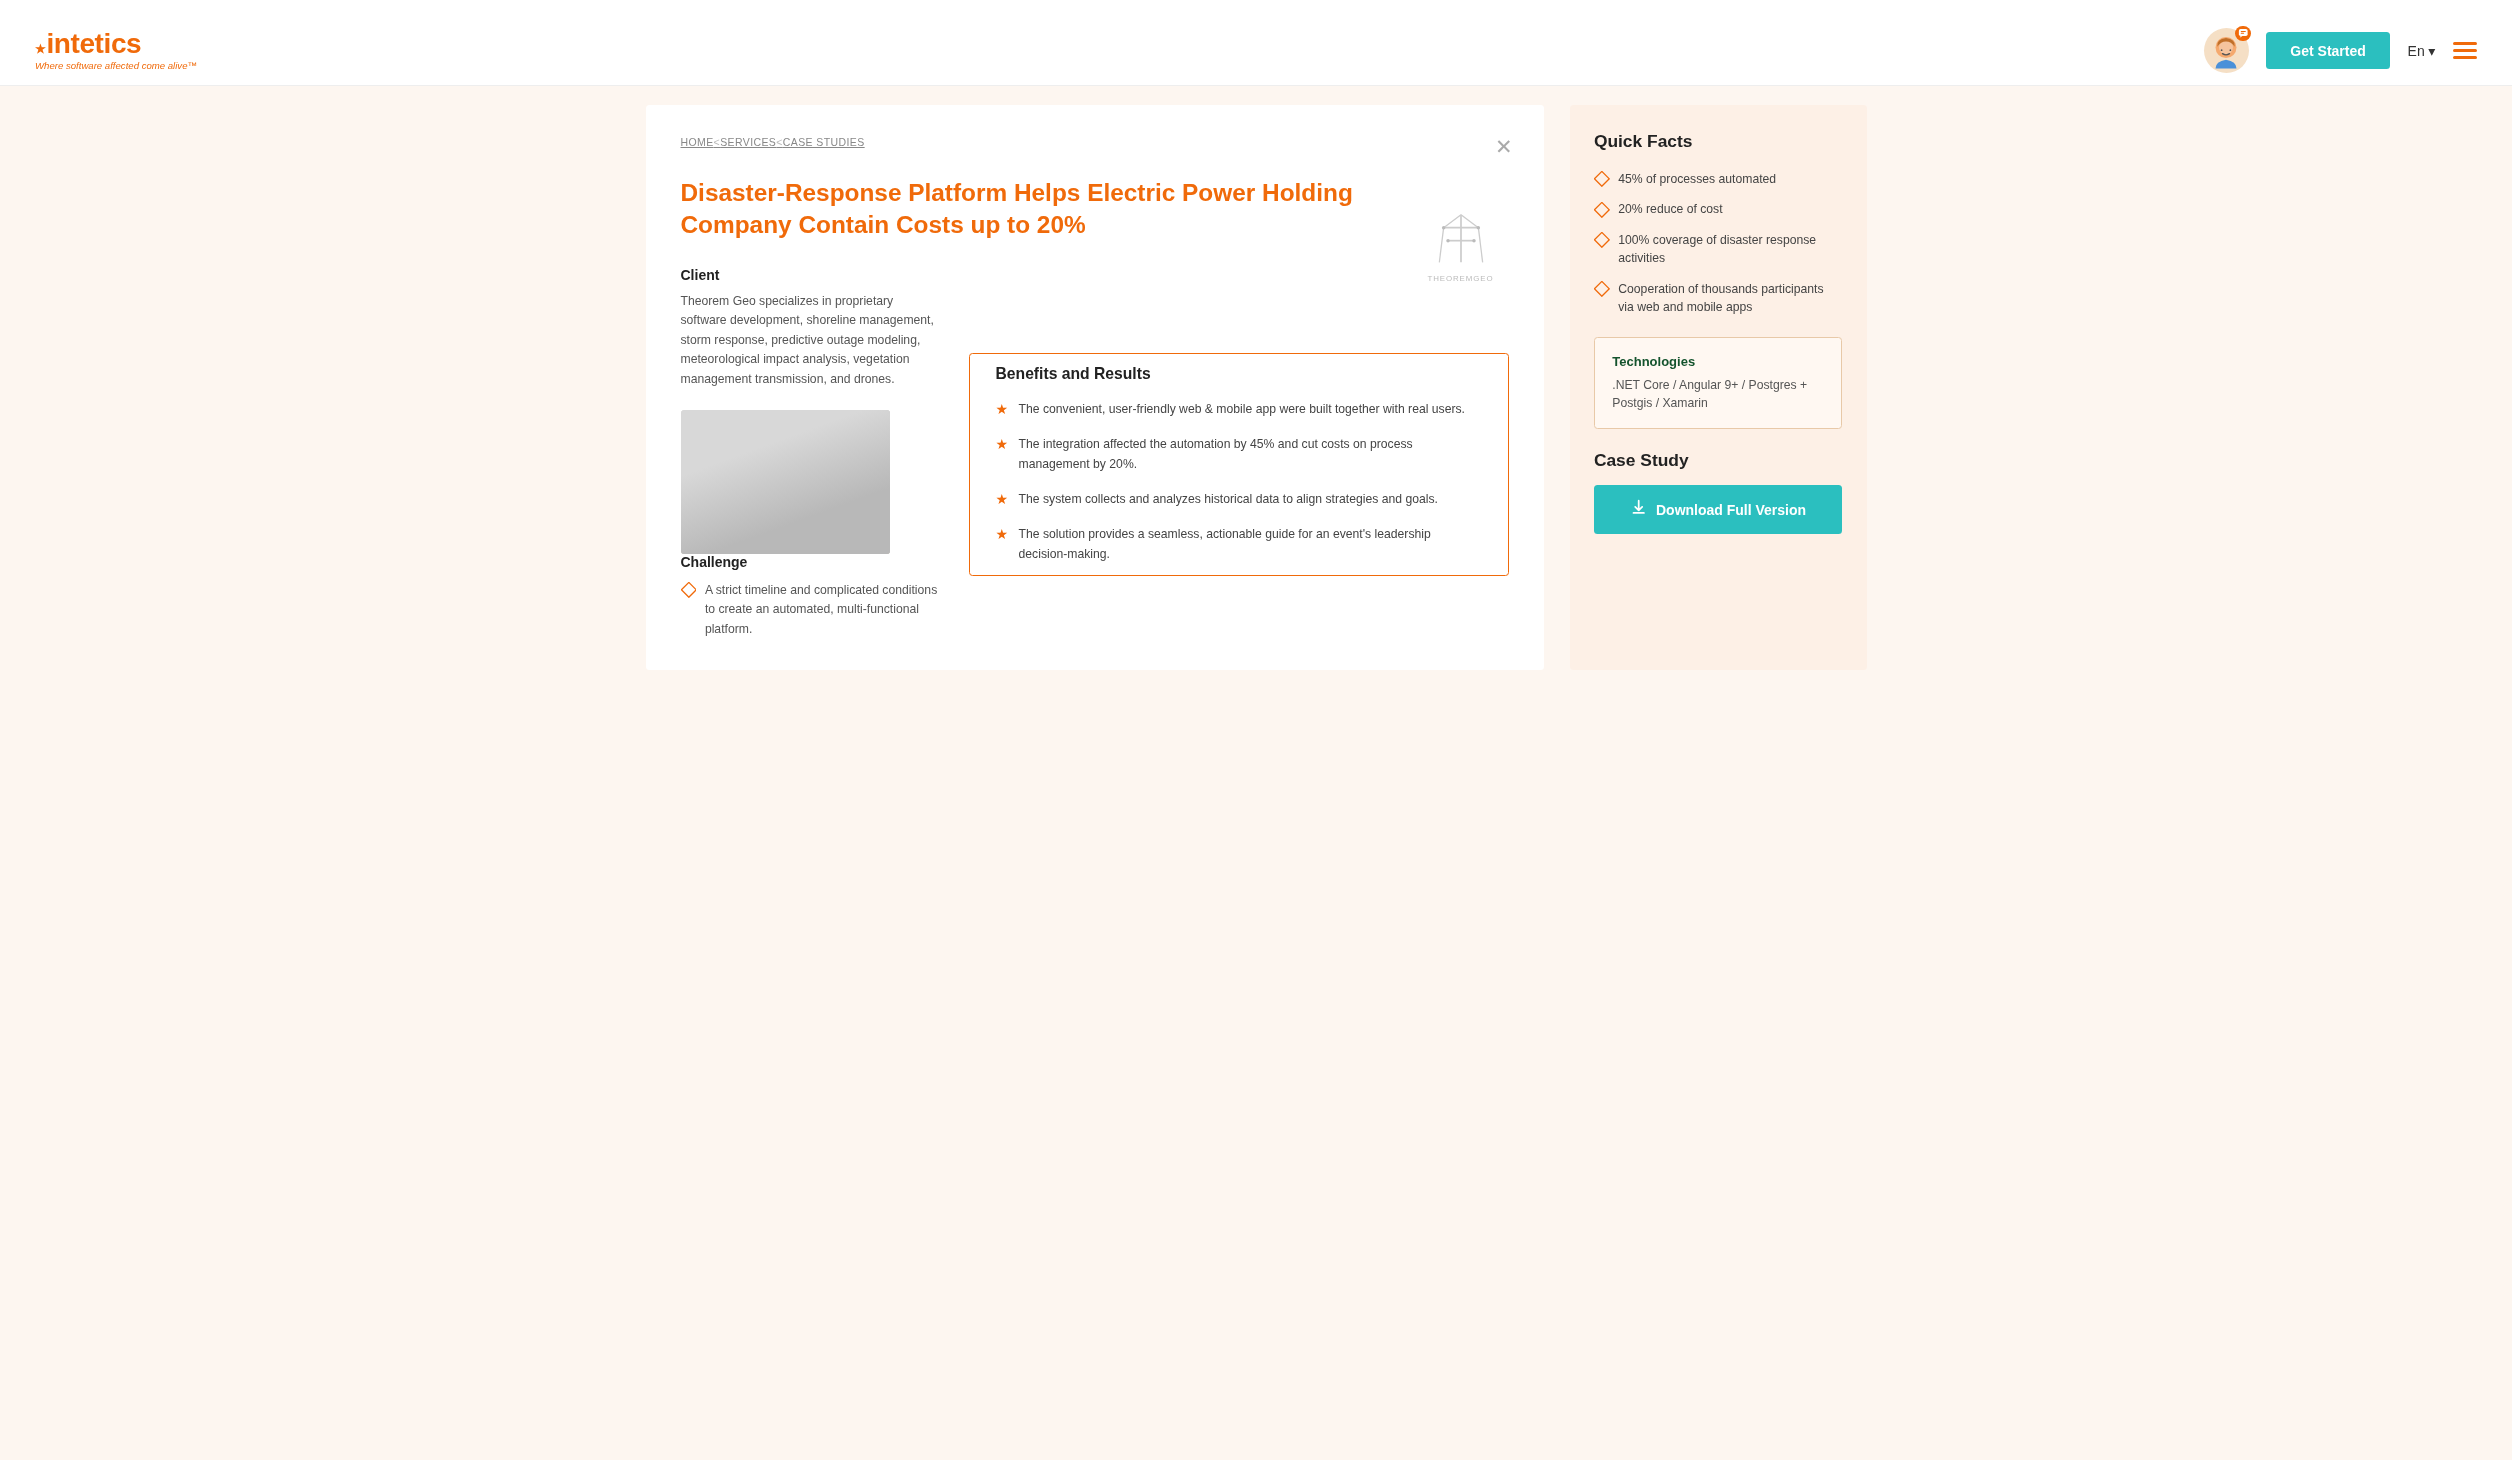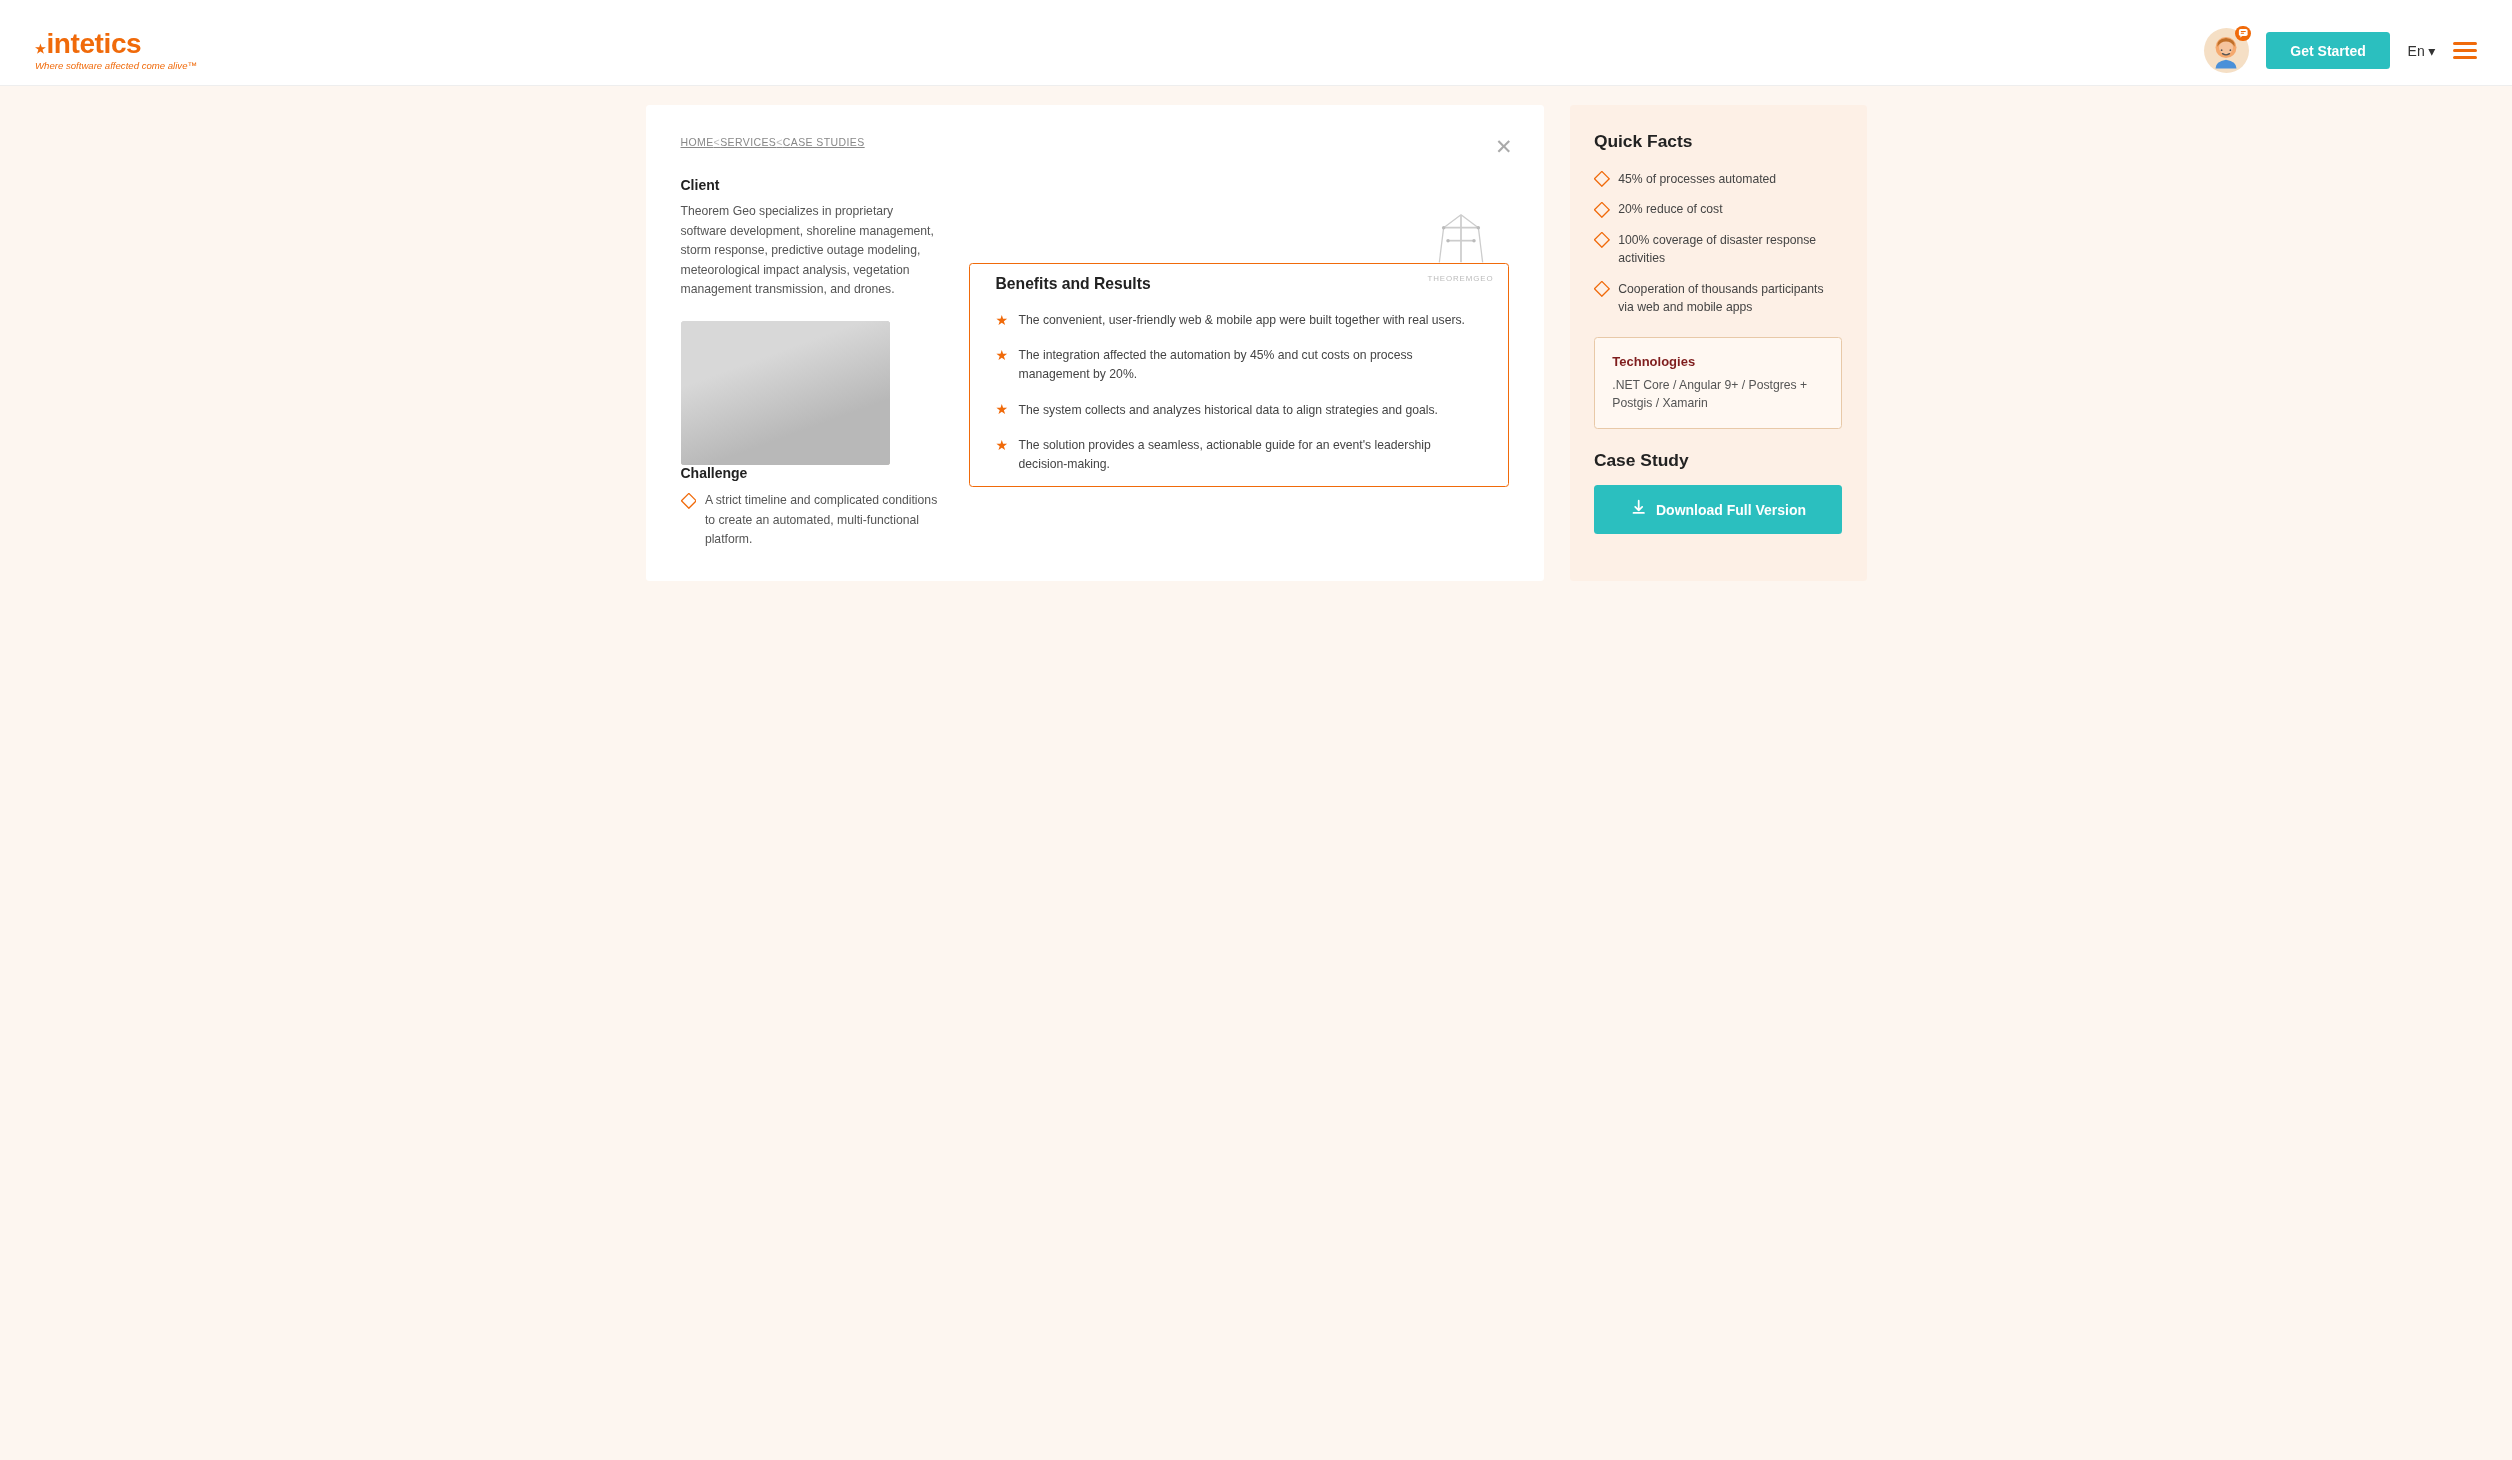--- a/index.html
+++ b/index.html
@@ -318,21 +318,21 @@
     .technologies-box {
       border: 0.9px solid #e8c9a8;
       border-radius: 3.5px;
       padding: 15.7px 17.4px;
       background: #fff8f2;
       margin: 21px 0;
     }
     .tech-title {
       font-size: 13px;
       font-weight: 700;
-      color: #7f1d1d;
+      color: #14532d;
       margin-bottom: 7px;
     }
     .tech-text {
       font-size: 12.2px;
       color: #555;
       line-height: 1.5;
     }
 
     .case-study-title {
       font-size: 17.4px;
@@ -423,20 +423,21 @@
       <nav class="breadcrumb">
         <span>HOME</span>
         <span class="breadcrumb-sep">&lt;</span>
         <span>SERVICES</span>
         <span class="breadcrumb-sep">&lt;</span>
         <span>CASE STUDIES</span>
       </nav>
 
       <button class="close-btn">✕</button>
 
+      <h1 class="page-title">Disaster-Response Platform Helps Electric Power Holding Company Contain Costs up to 20%</h1>
 
       <div class="client-logo-area">
         
         <svg width="52" height="57" viewBox="0 0 60 65">
           <line x1="30" y1="5" x2="30" y2="60" stroke="#ccc" stroke-width="2"></line>
           <line x1="10" y1="20" x2="50" y2="20" stroke="#ccc" stroke-width="2"></line>
           <line x1="15" y1="35" x2="45" y2="35" stroke="#ccc" stroke-width="2"></line>
           <line x1="10" y1="20" x2="5" y2="60" stroke="#ccc" stroke-width="1.5"></line>
           <line x1="50" y1="20" x2="55" y2="60" stroke="#ccc" stroke-width="1.5"></line>
           <line x1="30" y1="5" x2="10" y2="20" stroke="#ccc" stroke-width="1.5"></line>

